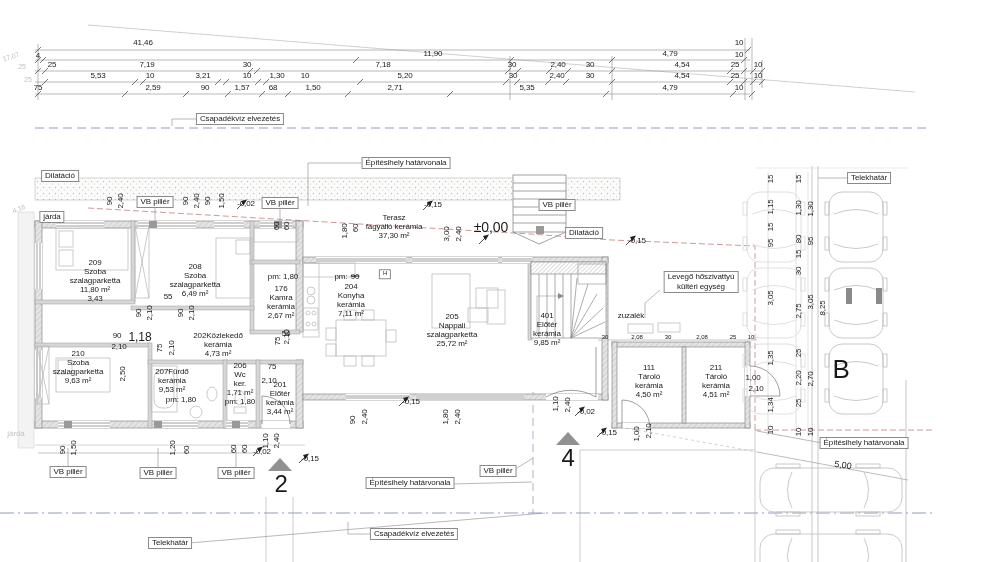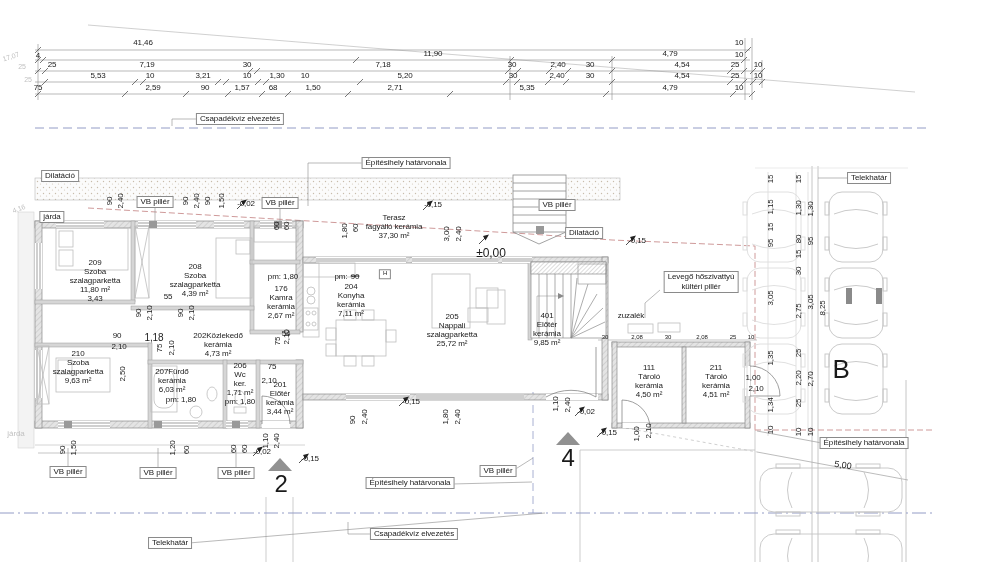--- a/index.html
+++ b/index.html
@@ -358,39 +358,39 @@
       <span class="t" style="left: 16px; top: 434px; font-size: 8px; color: rgb(194, 194, 194);">járda</span>
       <span class="t box" style="left: 240px; top: 119px; font-size: 8px;">Csapadékvíz elvezetés</span>
       <span class="t box" style="left: 406px; top: 163px; font-size: 8px;">Építésihely határvonala</span>
       <span class="t box" style="left: 60px; top: 176px; font-size: 8px;">Dilatáció</span>
       <span class="t box" style="left: 52px; top: 217px; font-size: 8px;">járda</span>
       <span class="t box" style="left: 155px; top: 202px; font-size: 8px;">VB pillér</span>
       <span class="t box" style="left: 280px; top: 203px; font-size: 8px;">VB pillér</span>
       <span class="t box" style="left: 557px; top: 205px; font-size: 8px;">VB pillér</span>
       <span class="t box" style="left: 584px; top: 233px; font-size: 8px;">Dilatáció</span>
       <span class="t box" style="left: 701px; top: 282px; font-size: 8px;">Levegő hőszivattyú
-kültéri pillér</span>
+kültéri egység</span>
       <span class="t box" style="left: 869px; top: 178px; font-size: 8px;">Telekhatár</span>
       <span class="t box" style="left: 68px; top: 472px; font-size: 8px;">VB pillér</span>
       <span class="t box" style="left: 158px; top: 473px; font-size: 8px;">VB pillér</span>
       <span class="t box" style="left: 236px; top: 473px; font-size: 8px;">VB pillér</span>
       <span class="t box" style="left: 498px; top: 471px; font-size: 8px;">VB pillér</span>
       <span class="t box" style="left: 410px; top: 483px; font-size: 8px;">Építésihely határvonala</span>
       <span class="t box" style="left: 414px; top: 534px; font-size: 8px;">Csapadékvíz elvezetés</span>
       <span class="t box" style="left: 170px; top: 543px; font-size: 8px;">Telekhatár</span>
       <span class="t box" style="left: 864px; top: 443px; font-size: 8px;">Építésihely határvonala</span>
       <span class="t" style="left: 95px; top: 281px; font-size: 8px;">209
 Szoba
 szalagparketta
 11,80 m²
 3,43</span>
       <span class="t" style="left: 195px; top: 281px; font-size: 8px;">208
 Szoba
 szalagparketta
-4,39 m²</span>
+6,49 m²</span>
       <span class="t" style="left: 281px; top: 303px; font-size: 8px;">176
 Kamra
 kerámia
 2,67 m²</span>
       <span class="t" style="left: 351px; top: 301px; font-size: 8px;">204
 Konyha
 kerámia
 7,11 m²</span>
       <span class="t" style="left: 452px; top: 331px; font-size: 8px;">205
 Nappali
@@ -402,21 +402,21 @@
 9,85 m²</span>
       <span class="t" style="left: 218px; top: 345px; font-size: 8px;">202Közlekedő
 kerámia
 4,73 m²</span>
       <span class="t" style="left: 78px; top: 368px; font-size: 8px;">210
 Szoba
 szalagparketta
 9,63 m²</span>
       <span class="t" style="left: 172px; top: 381px; font-size: 8px;">207Fürdő
 kerámia
-6,03 m²</span>
+9,53 m²</span>
       <span class="t" style="left: 240px; top: 380px; font-size: 8px;">206
 Wc
 ker.
 1,71 m²</span>
       <span class="t" style="left: 280px; top: 399px; font-size: 8px;">201
 Előtér
 kerámia
 3,44 m²</span>
       <span class="t" style="left: 649px; top: 382px; font-size: 8px;">111
 Tároló
@@ -430,21 +430,21 @@
 fagyálló kerámia
 37,30 m²</span>
       <span class="t" style="left: 631px; top: 316px; font-size: 8px;">zuzalék</span>
       <span class="t" style="left: 283px; top: 277px; font-size: 8px;">pm: 1,80</span>
       <span class="t" style="left: 341px; top: 277px; font-size: 8px;">pm:</span>
       <span class="t" style="left: 355px; top: 277px; font-size: 8px; text-decoration: line-through;">90</span>
       <span class="t" style="left: 181px; top: 400px; font-size: 8px;">pm: 1,80</span>
       <span class="t" style="left: 240px; top: 402px; font-size: 8px;">pm: 1,80</span>
       <span class="t" style="left: 246px; top: 204px; font-size: 8px;">-0,02</span>
       <span class="t" style="left: 433px; top: 205px; font-size: 8px;">-0,15</span>
-      <span class="t" style="left: 491px; top: 254px; font-size: 12px;">±0,00</span>
+      <span class="t" style="left: 491px; top: 228px; font-size: 14px;">±0,00</span>
       <span class="t" style="left: 637px; top: 241px; font-size: 8px;">-0,15</span>
       <span class="t" style="left: 411px; top: 402px; font-size: 8px;">-0,15</span>
       <span class="t" style="left: 586px; top: 412px; font-size: 8px;">-0,02</span>
       <span class="t" style="left: 608px; top: 433px; font-size: 8px;">-0,15</span>
       <span class="t" style="left: 310px; top: 459px; font-size: 8px;">-0,15</span>
       <span class="t" style="left: 262px; top: 452px; font-size: 8px;">-0,02</span>
       <span class="t rot" style="left: 110px; top: 201px; font-size: 8px;">90</span>
       <span class="t rot" style="left: 121px; top: 201px; font-size: 8px;">2,40</span>
       <span class="t rot" style="left: 186px; top: 201px; font-size: 8px;">90</span>
       <span class="t rot" style="left: 197px; top: 201px; font-size: 8px;">2,40</span>
@@ -501,21 +501,21 @@
       <span class="t rot" style="left: 181px; top: 313px; font-size: 8px;">90</span>
       <span class="t rot" style="left: 192px; top: 313px; font-size: 8px;">2,10</span>
       <span class="t rot" style="left: 160px; top: 348px; font-size: 8px;">75</span>
       <span class="t rot" style="left: 172px; top: 348px; font-size: 8px;">2,10</span>
       <span class="t rot" style="left: 123px; top: 374px; font-size: 8px;">2,50</span>
       <span class="t rot" style="left: 278px; top: 341px; font-size: 8px;">75</span>
       <span class="t rot" style="left: 287px; top: 337px; font-size: 8px;">2,10</span>
       <span class="t" style="left: 168px; top: 297px; font-size: 8px;">55</span>
       <span class="t" style="left: 117px; top: 336px; font-size: 8px;">90</span>
       <span class="t" style="left: 119px; top: 347px; font-size: 8px;">2,10</span>
-      <span class="t" style="left: 154px; top: 338px; font-size: 10px; text-align: center;">1,18</span>
+      <span class="t" style="left: 140px; top: 338px; font-size: 12px; text-align: center;">1,18</span>
       <span class="t" style="left: 286px; top: 334px; font-size: 8px;">54</span>
       <span class="t" style="left: 272px; top: 367px; font-size: 8px;">75</span>
       <span class="t" style="left: 269px; top: 381px; font-size: 8px;">2,10</span>
       <span class="t" style="left: 753px; top: 378px; font-size: 8px;">1,00</span>
       <span class="t" style="left: 756px; top: 389px; font-size: 8px;">2,10</span>
       <span class="t" style="left: 605px; top: 337px; font-size: 6px;">30</span>
       <span class="t" style="left: 637px; top: 337px; font-size: 6px;">2,08</span>
       <span class="t" style="left: 668px; top: 337px; font-size: 6px;">30</span>
       <span class="t" style="left: 702px; top: 337px; font-size: 6px;">2,08</span>
       <span class="t" style="left: 733px; top: 337px; font-size: 6px;">25</span>

